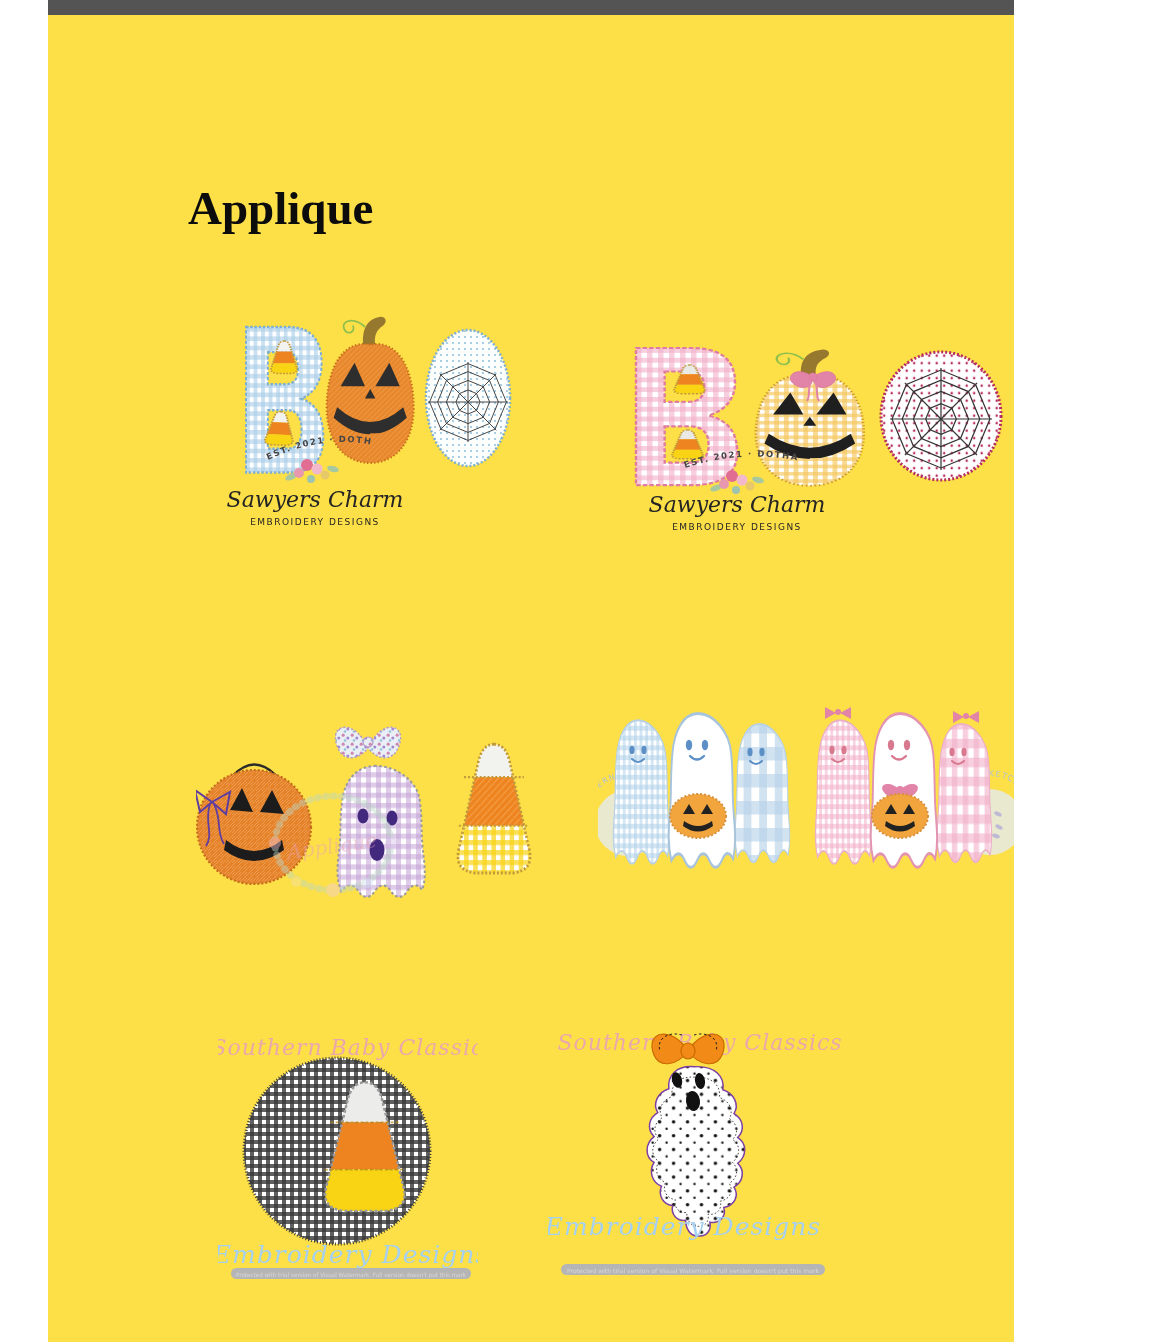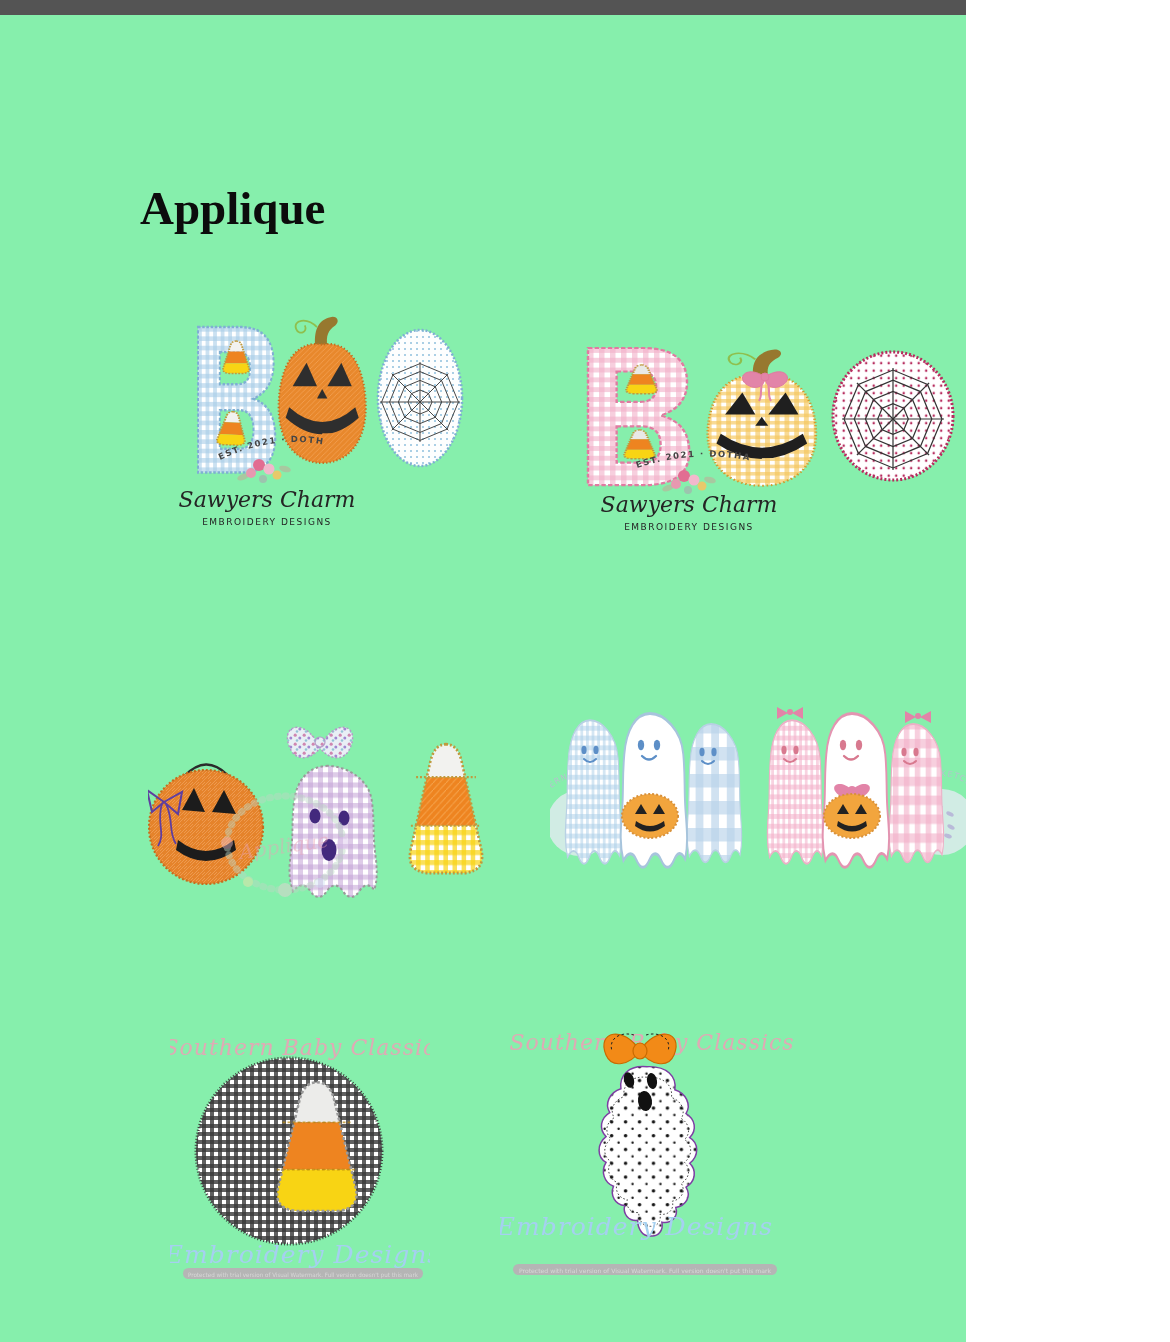--- a/index.html
+++ b/index.html
@@ -1,17 +1,17 @@
 <!DOCTYPE html>
 <html style="--top-bar: #545454; --heading-ink: #0c0c0c; --gingham-blue: #a9cde8; --gingham-blue-edge: #7fafd3; --gingham-pink: #f2afc8; --gingham-pink-edge: #e07ba1; --gingham-yellow: #f4c75c; --gingham-yellow-edge: #cf9c2f; --gingham-lavender: #c2a2d4; --gingham-black: #383838; --buffalo-blue: #b9d3ea; --dot-blue: #8fc0dd; --dot-magenta: #b72c5e; --pumpkin-orange: #e8882c; --pumpkin-edge: #c66d1d; --pumpkin-hl: #f5a55b; --stem-brown: #97782f; --tendril-green: #8fbf4d; --web-gray: #3f3f3f; --corn-white: #f2f2ef; --corn-orange: #ee8420; --corn-yellow: #f8d414; --corn-edge: #c0993d; --bucket-orange: #e5832b; --bucket-hl: #f2a45f; --handle-black: #2b2b2b; --bow-purple: #5f3ea0; --eye-purple: #43297d; --ghost-edge-gray: #9a9a9a; --ghost-blue-edge: #a7c4dc; --ghost-pink-edge: #e394b1; --face-blue: #5d8fc7; --face-pink: #d8798f; --basket-orange: #f2a53d; --basket-edge: #d8913a; --bow-pink: #e284a8; --polka-outline: #7d3fa3; --polka-dot: #151515; --bow-orange: #f28a17; --bow-orange-edge: #c96a00; --wm-pink: #e9a3b6; --wm-blue: #a5d0f0; --wm-gray-bar: #b5b5b5; --wm-bar-text: #d8d8d8; --wm-sketch: #b9c6d4; --wm-sketch-text: #b5c2ce; --wm-sprig: #b3aed6; --wreath-green: #bcd8c4; --wreath-pink: #eec3d3; --floral-base: #e9eff5; --arc-ink: #454545; --brand-ink: #242424;"><head>
 <meta charset="utf-8">
 <style>
   html,body{margin:0;padding:0;background:#fff;}
-  .canvas{position:relative;width:966px;height:1342px;background:#86efac;overflow:hidden;
-          font-family:"Liberation Sans", sans-serif;}
+  .canvas{position:relative;width:966px;height:1342px;background:#fde047;overflow:hidden;
+          font-family:"Liberation Sans", sans-serif;margin-left:48px;}
   .top-bar{position:absolute;left:0;top:0;width:1170px;height:15px;background:var(--top-bar);}
   .heading{position:absolute;left:140px;top:152px;font-family:"Liberation Serif", serif;
            font-weight:700;font-size:47px;color:var(--heading-ink);line-height:1.1;}
   figure.design{position:absolute;margin:0;padding:0;}
   .d1{left:150px;top:310px;}
   .d2{left:585px;top:337px;}
   .d3{left:148px;top:698px;}
   .d4{left:550px;top:700px;}
   .d5{left:170px;top:1020px;}
   .d6{left:500px;top:1013px;}

